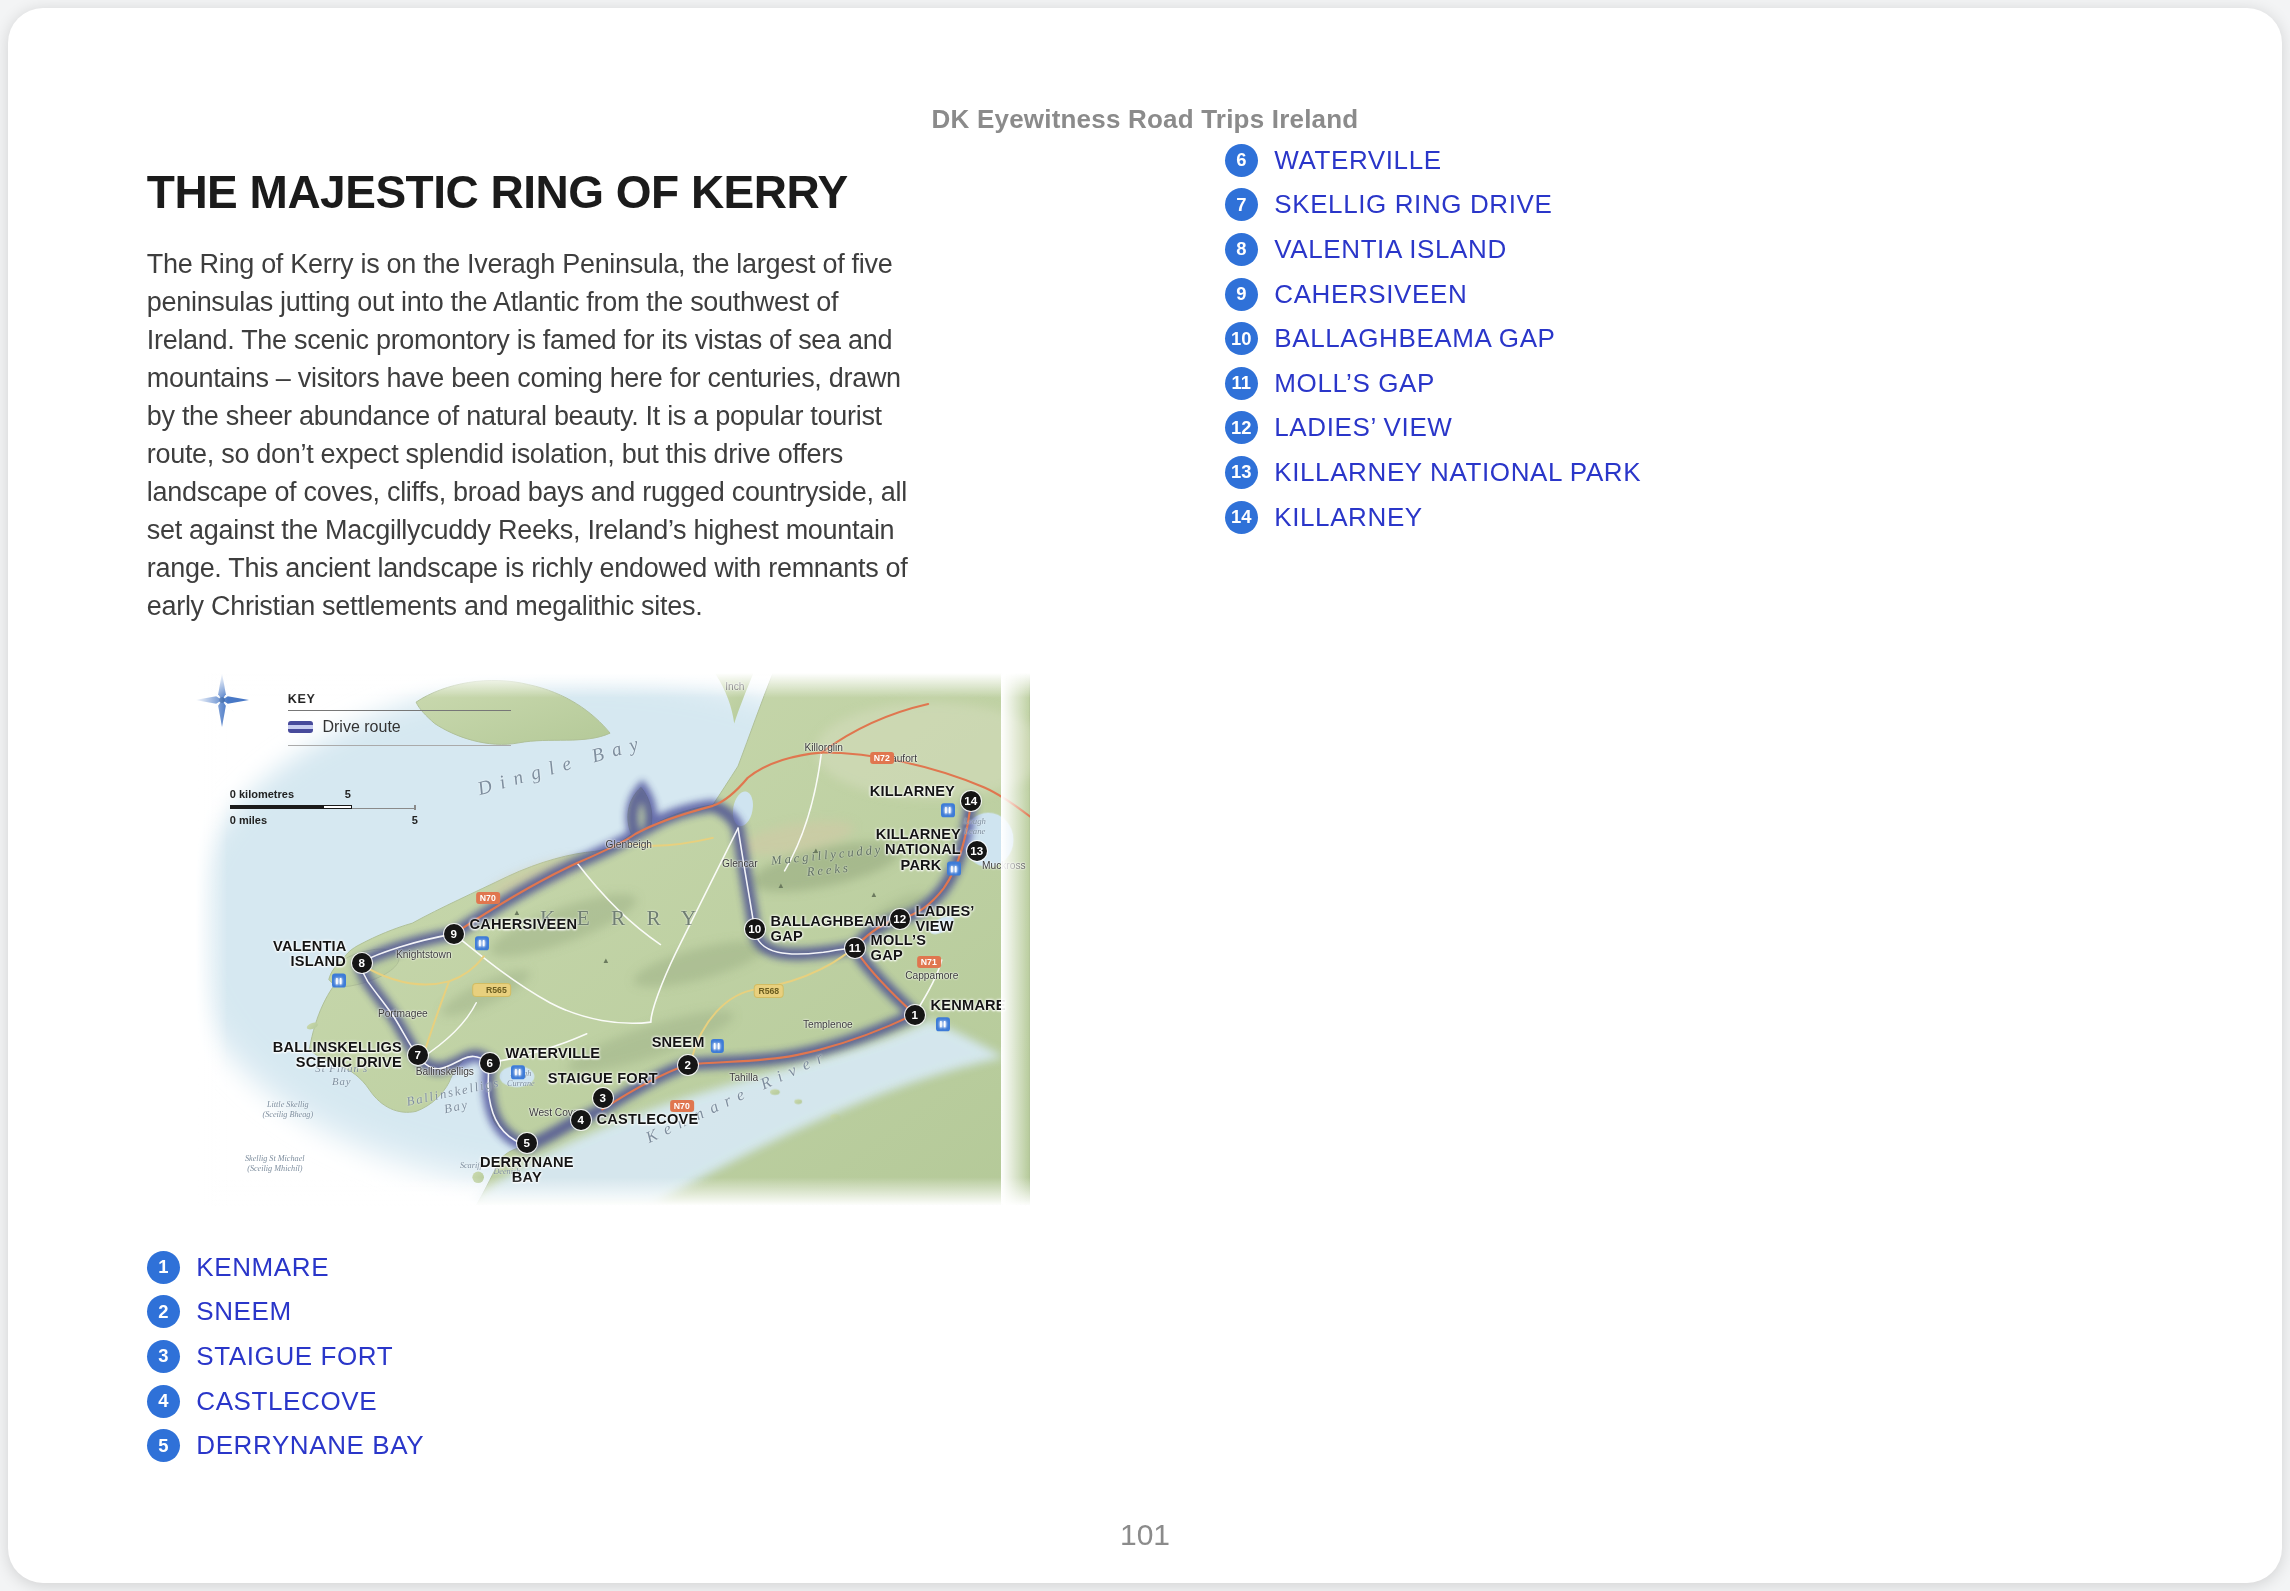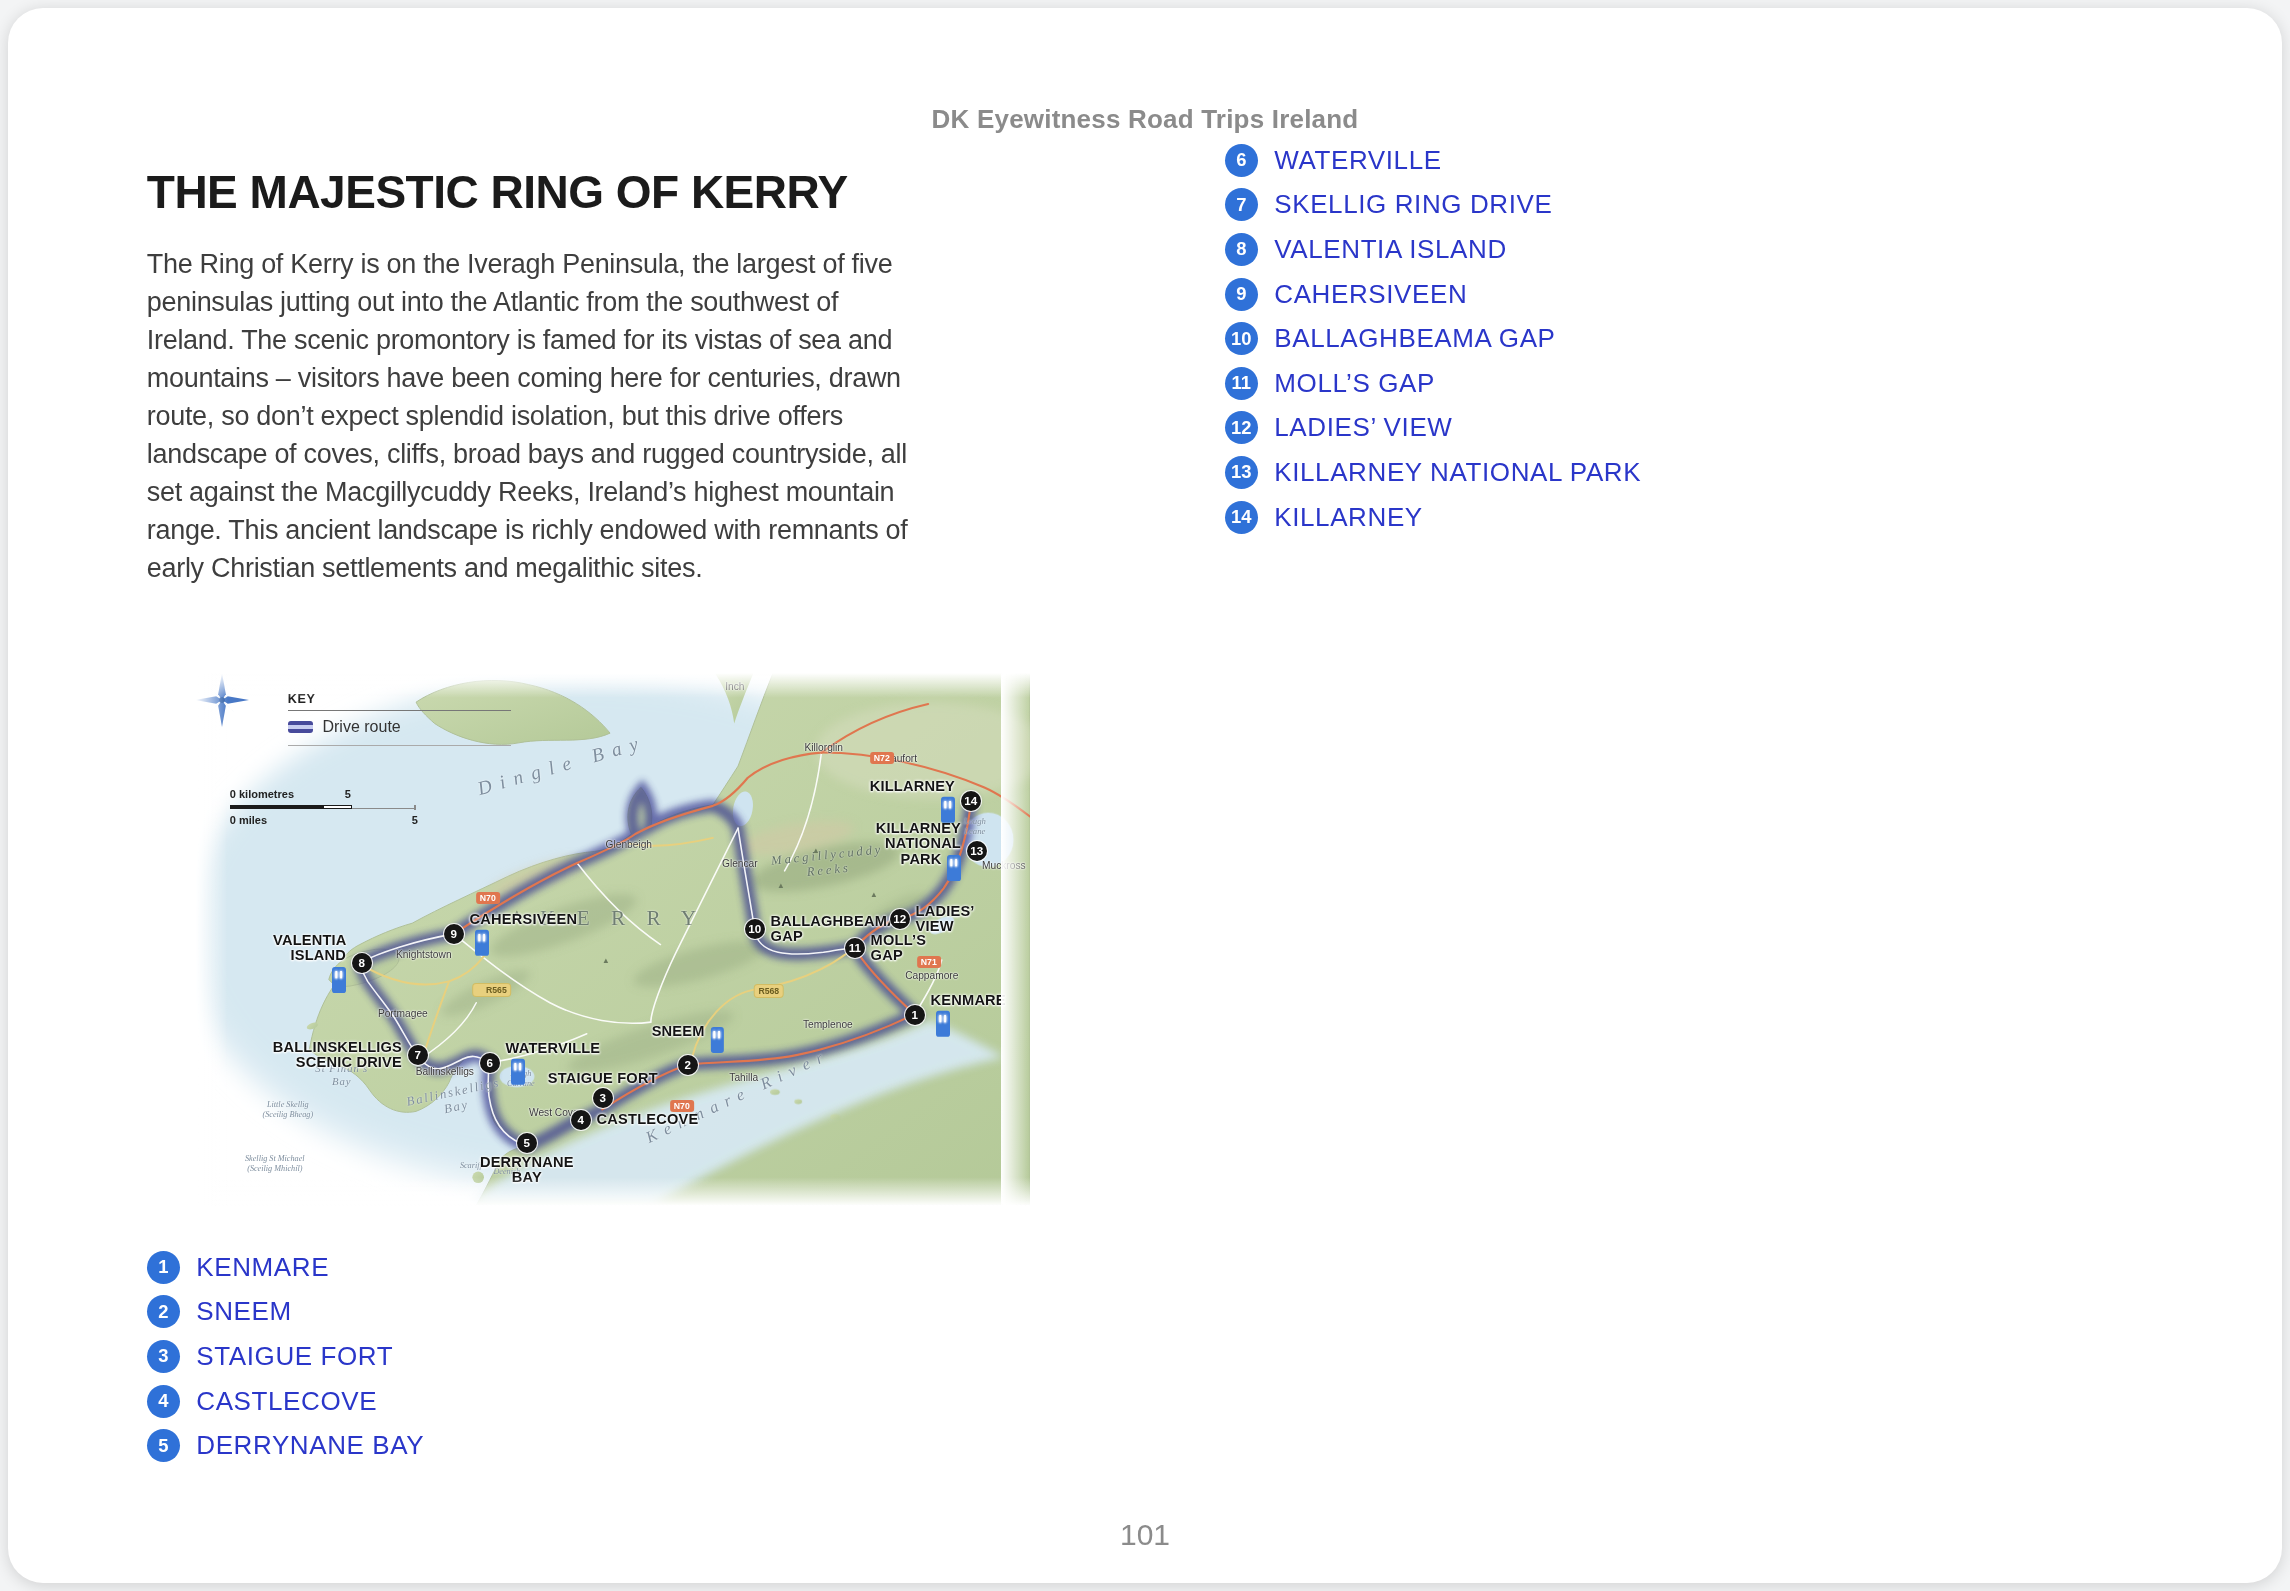--- a/index.html
+++ b/index.html
@@ -41,22 +41,22 @@
   .mk-dot{position:absolute;inset:0;border-radius:50%;background:var(--marker-black,#151515);
           color:#fff;font-size:11.6px;font-weight:bold;display:flex;align-items:center;
           justify-content:center;box-shadow:0 0 0 1px rgba(255,255,255,.85)}
   .mk-label{position:absolute;font-weight:bold;font-size:14.6px;line-height:15.5px;
             color:#141414;white-space:pre-line;letter-spacing:0.2px;
             text-shadow:0 0 2.9px #fff,0 0 2.9px #fff,0 1px 1.9px #fff}
   .mk-label.right{left:26px;top:50%;transform:translateY(-50%);text-align:left}
   .mk-label.left{right:26px;top:50%;transform:translateY(-50%);text-align:right}
   .mk-label.above{bottom:22px;left:50%;transform:translateX(-50%);text-align:center;white-space:nowrap}
   .mk-label.below{top:22px;left:50%;transform:translateX(-50%);text-align:center}
-  .info-chip{display:inline-block;width:13.6px;height:26px;border-radius:2.9px;background:#3d7bd8;
-             margin-left:5.8px;color:#fff;font-size:13px;font-weight:bold;text-align:center;
+  .info-chip{display:inline-block;width:13.6px;height:14px;border-radius:2.9px;background:#3d7bd8;
+             margin-left:5.8px;color:#fff;font-size:10px;font-weight:bold;text-align:center;
              line-height:13.6px;vertical-align:-1.9px;letter-spacing:1px}
   .town{position:absolute;transform:translate(-50%,-50%);font-size:10.2px;color:#3a3a3a;
         white-space:nowrap;text-shadow:0 0 1.9px #fff,0 0 1.9px #fff}
   .sea{position:absolute;font-family:"Liberation Serif",serif;color:var(--sea-label,#7e8e9e);
        white-space:pre-line;text-align:center;line-height:1.2;
        text-shadow:0 0 1.9px rgba(255,255,255,.9)}
   .peak{position:absolute;transform:translate(-50%,-50%);font-size:7.8px;color:#6b7a5e}
   .rbadge{position:absolute;transform:translate(-50%,-50%);font-size:8.7px;font-weight:bold;
           padding:1px 3.9px;border-radius:2.9px;white-space:nowrap}
   .rbadge.orange{background:var(--road-orange,#e0764f);color:#fff}
@@ -89,20 +89,21 @@
 <div class="card">
   <div class="header">DK Eyewitness Road Trips Ireland</div>
 
   <h1 class="title" style="margin:0">THE MAJESTIC RING OF KERRY</h1>
 
   <div class="para">
       <div class="ln">The Ring of Kerry is on the Iveragh Peninsula, the largest of five</div>
       <div class="ln">peninsulas jutting out into the Atlantic from the southwest of</div>
       <div class="ln">Ireland. The scenic promontory is famed for its vistas of sea and</div>
       <div class="ln">mountains – visitors have been coming here for centuries, drawn</div>
+      <div class="ln">by the sheer abundance of natural beauty. It is a popular tourist</div>
       <div class="ln">route, so don’t expect splendid isolation, but this drive offers</div>
       <div class="ln">landscape of coves, cliffs, broad bays and rugged countryside, all</div>
       <div class="ln">set against the Macgillycuddy Reeks, Ireland’s highest mountain</div>
       <div class="ln">range. This ancient landscape is richly endowed with remnants of</div>
       <div class="ln">early Christian settlements and megalithic sites.</div>
     </div>
 
   <div class="map">
     <svg viewBox="0 0 861 549" aria-hidden="true">
       <defs>

